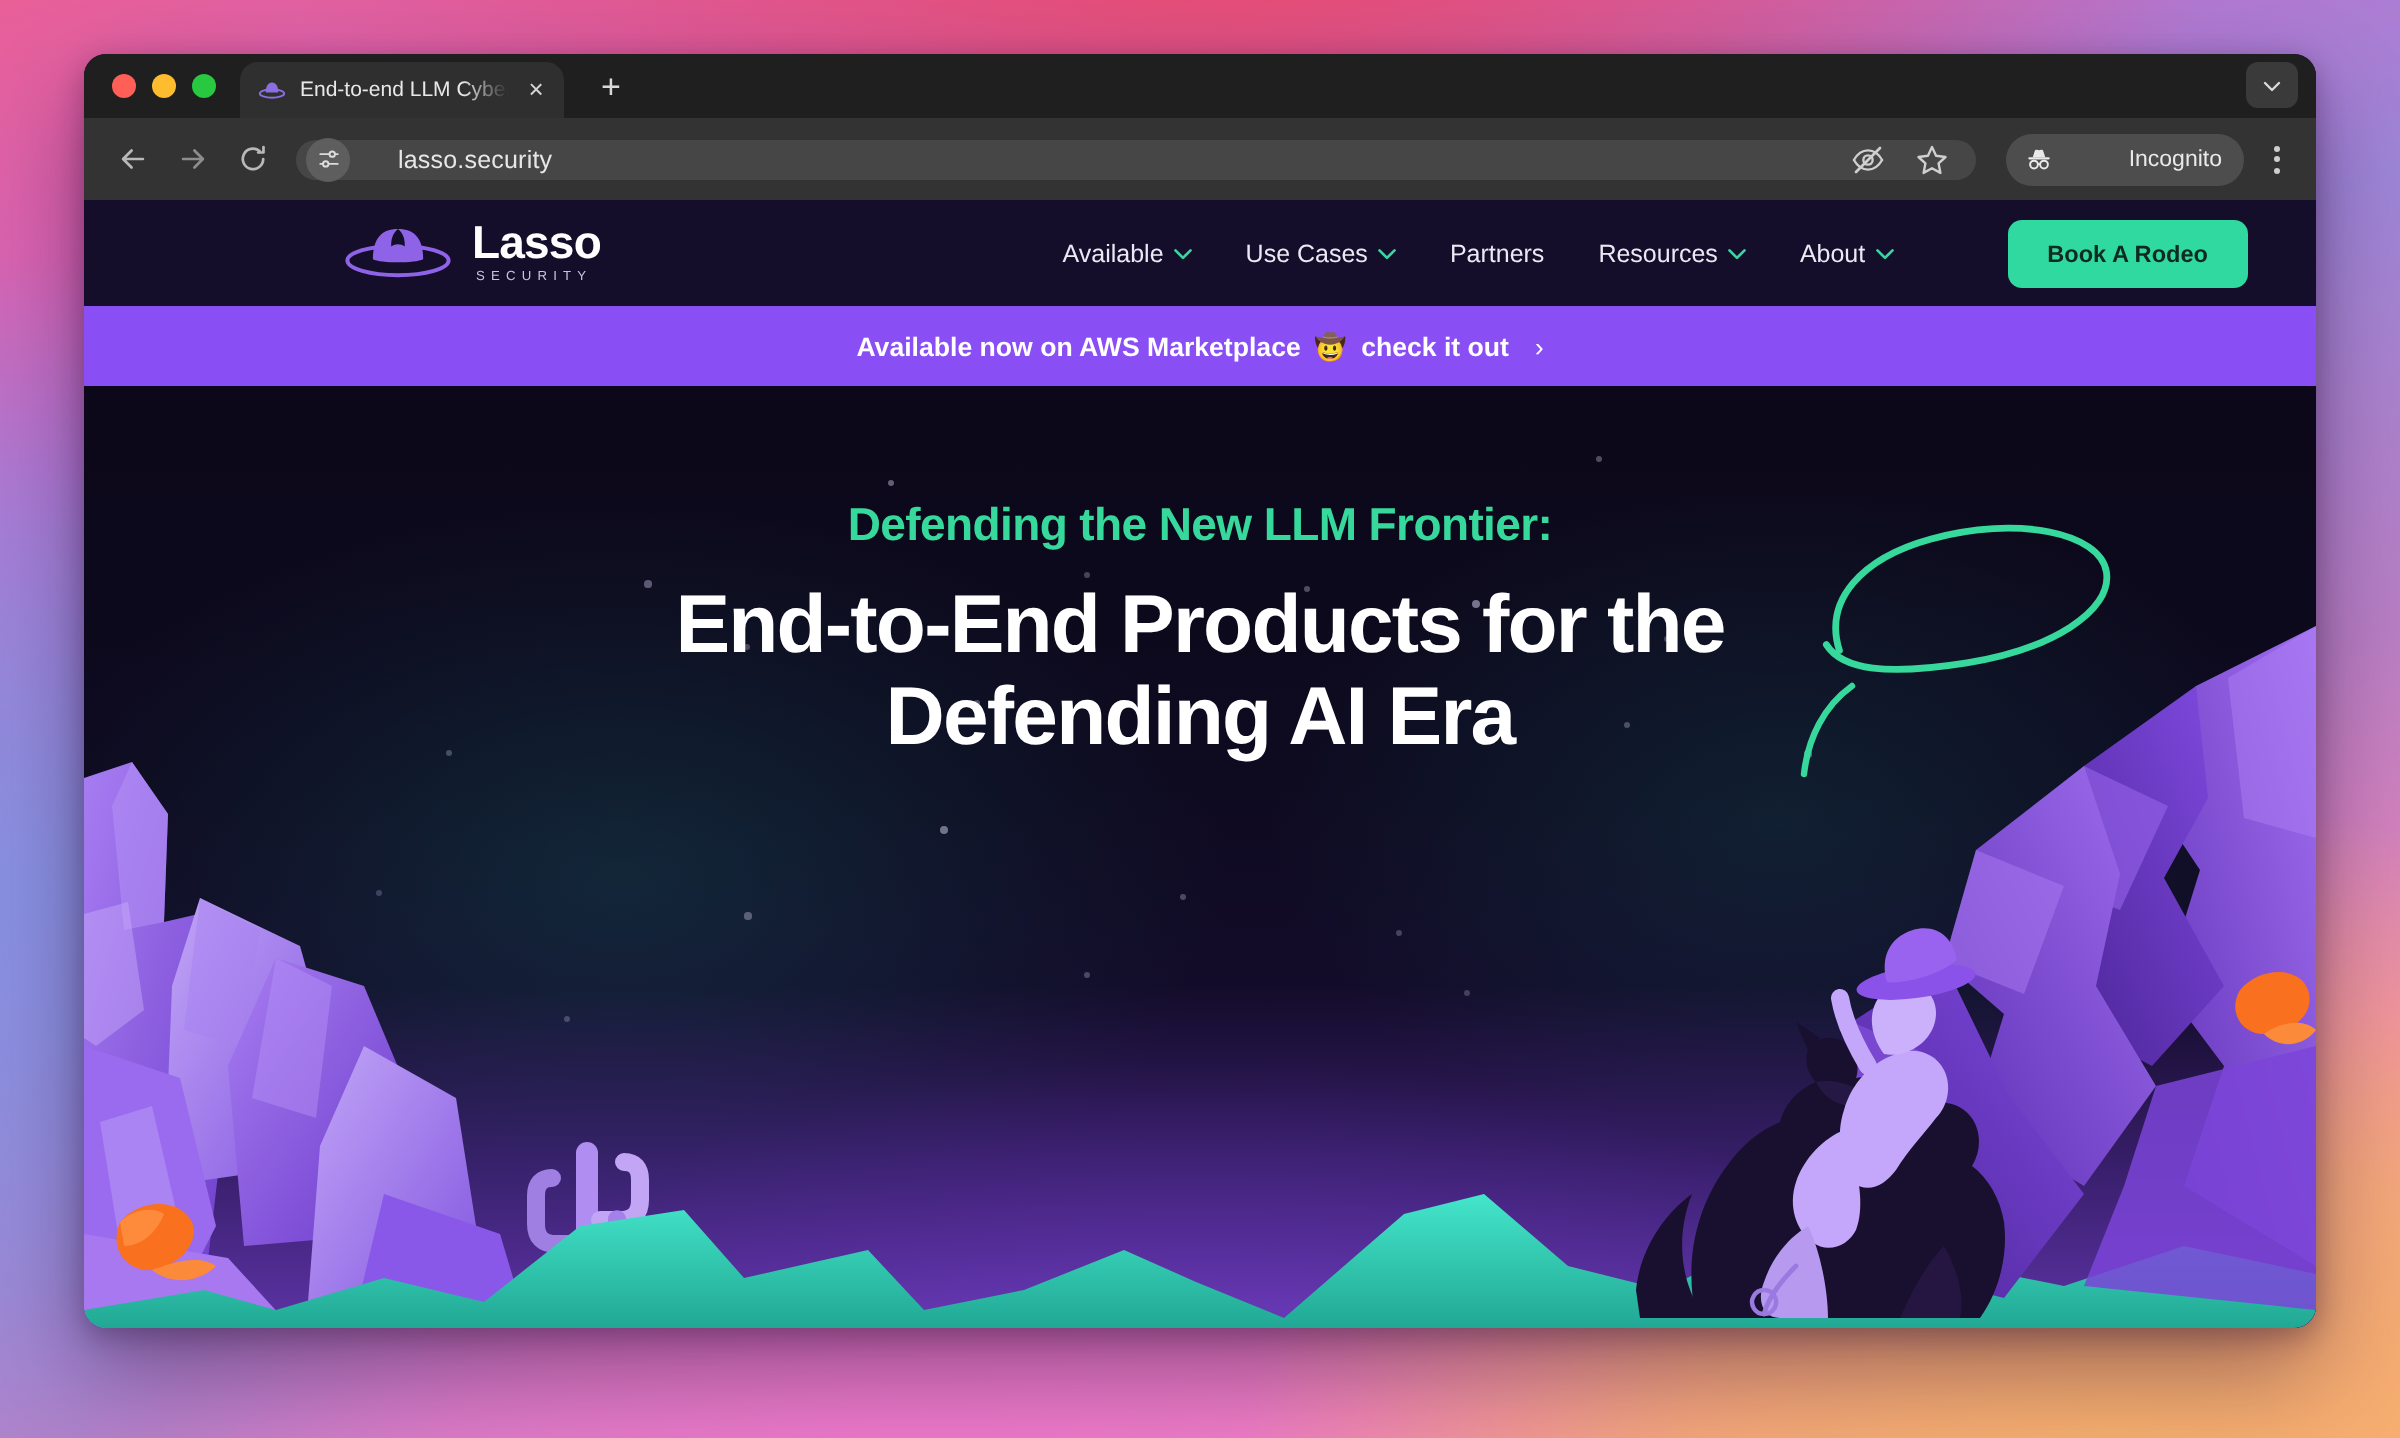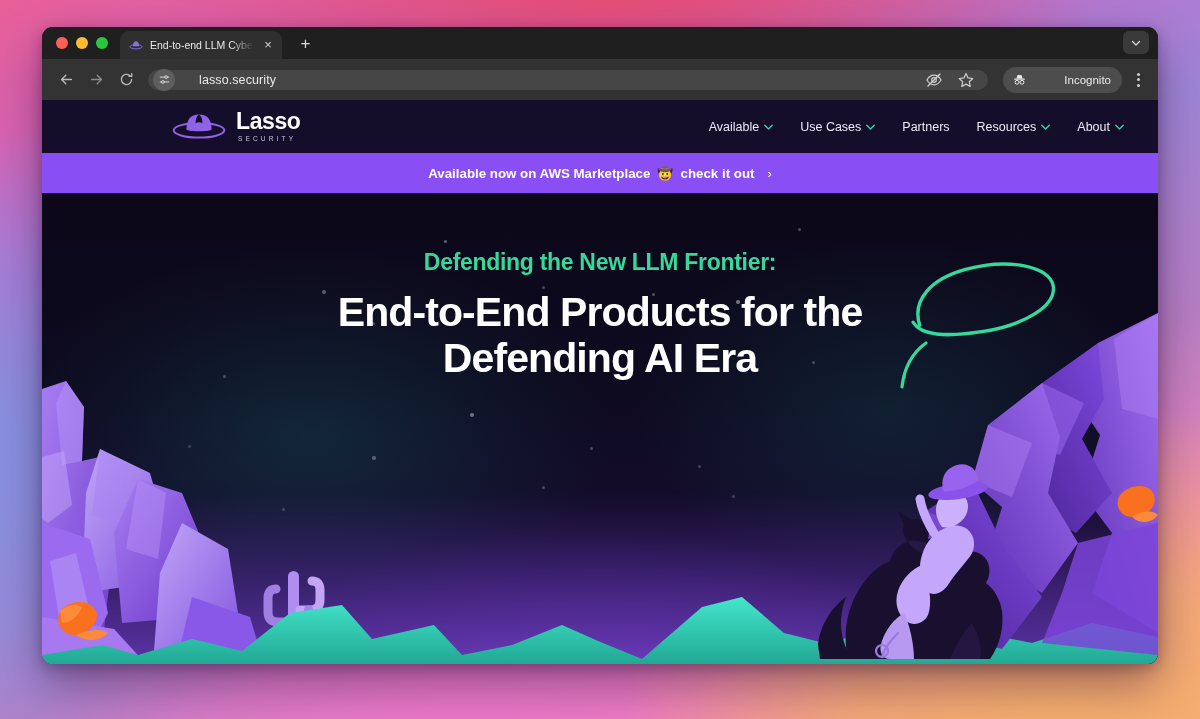--- a/index.html
+++ b/index.html
@@ -423,20 +423,21 @@
             <svg class="chev" width="9" height="6" viewBox="0 0 12 8">
                 <path d="M1 1.6 L6 6.6 L11 1.6" fill="none" stroke="#3ad4a0" stroke-width="1.8" stroke-linecap="round" stroke-linejoin="round"></path>
               </svg>
           </a>
           <a class="nav-item">
             <span>About</span>
             <svg class="chev" width="9" height="6" viewBox="0 0 12 8">
                 <path d="M1 1.6 L6 6.6 L11 1.6" fill="none" stroke="#3ad4a0" stroke-width="1.8" stroke-linecap="round" stroke-linejoin="round"></path>
               </svg>
           </a>
+          <a class="cta-btn">Book A Rodeo</a>
         </nav>
       </div>
 
       <div class="banner">
         <span>Available now on AWS Marketplace</span>
         <span class="emoji">🤠</span>
         <span>check it out</span>
         <span class="arrow">›</span>
       </div>
 

